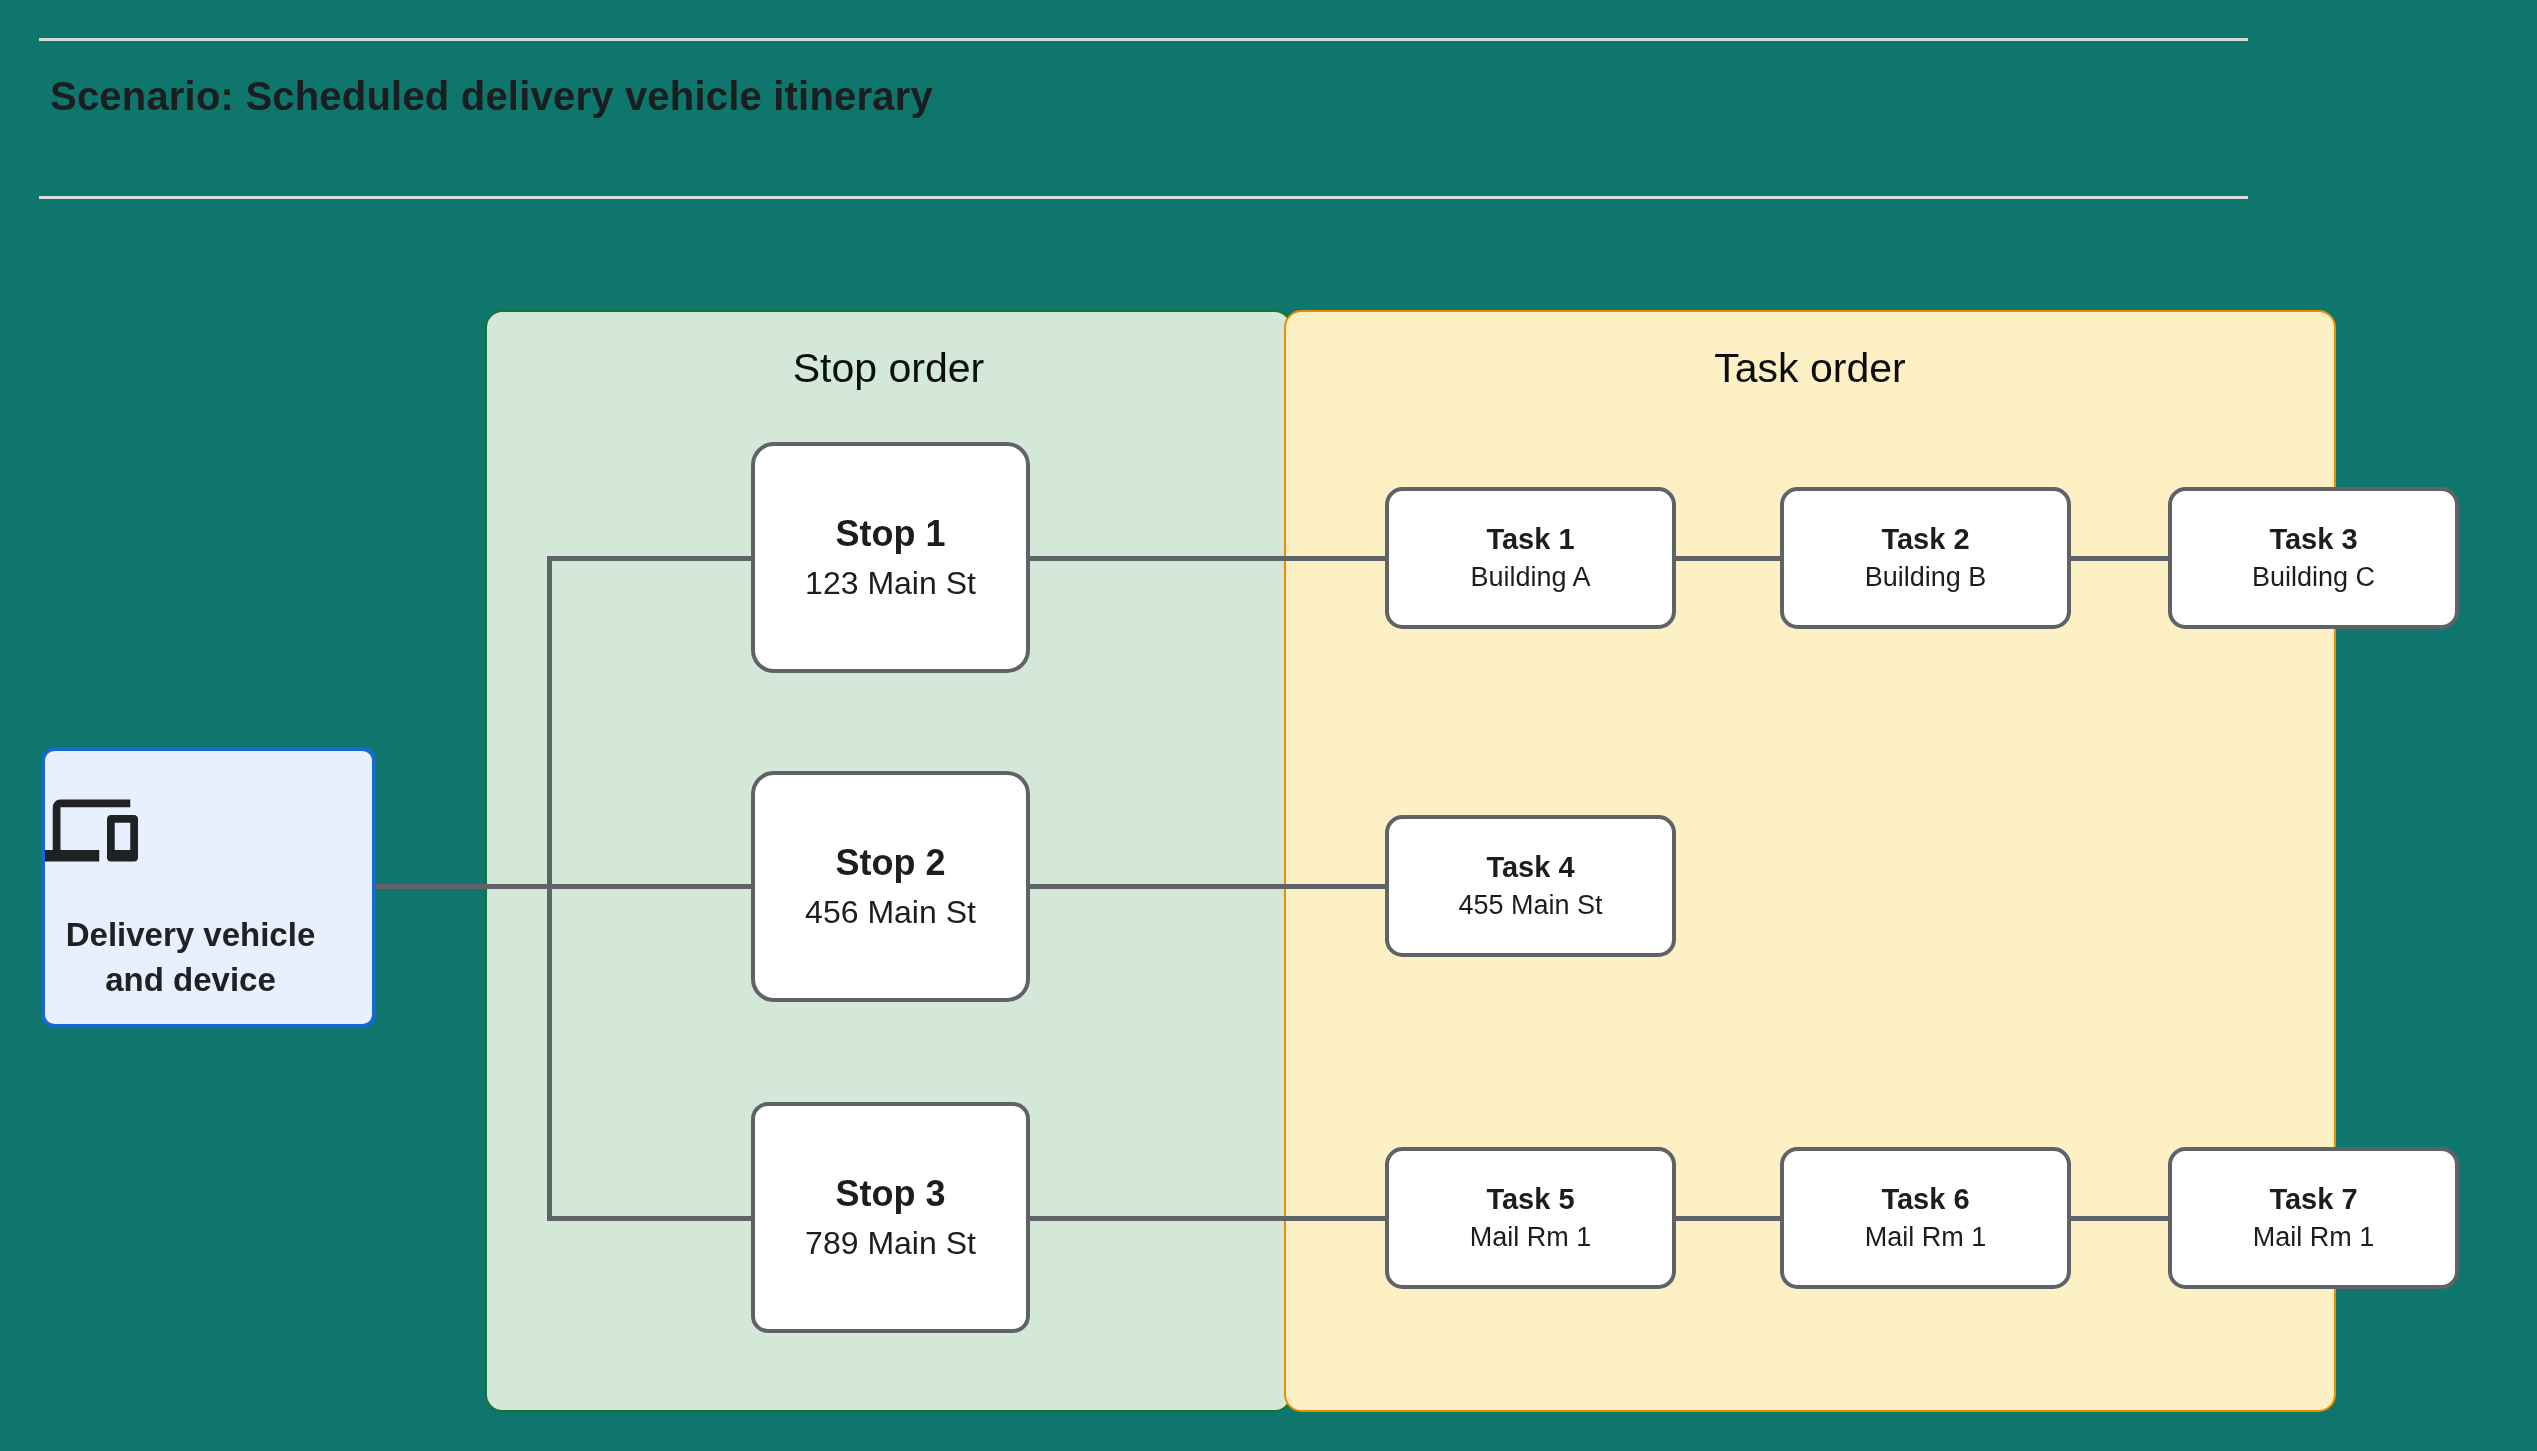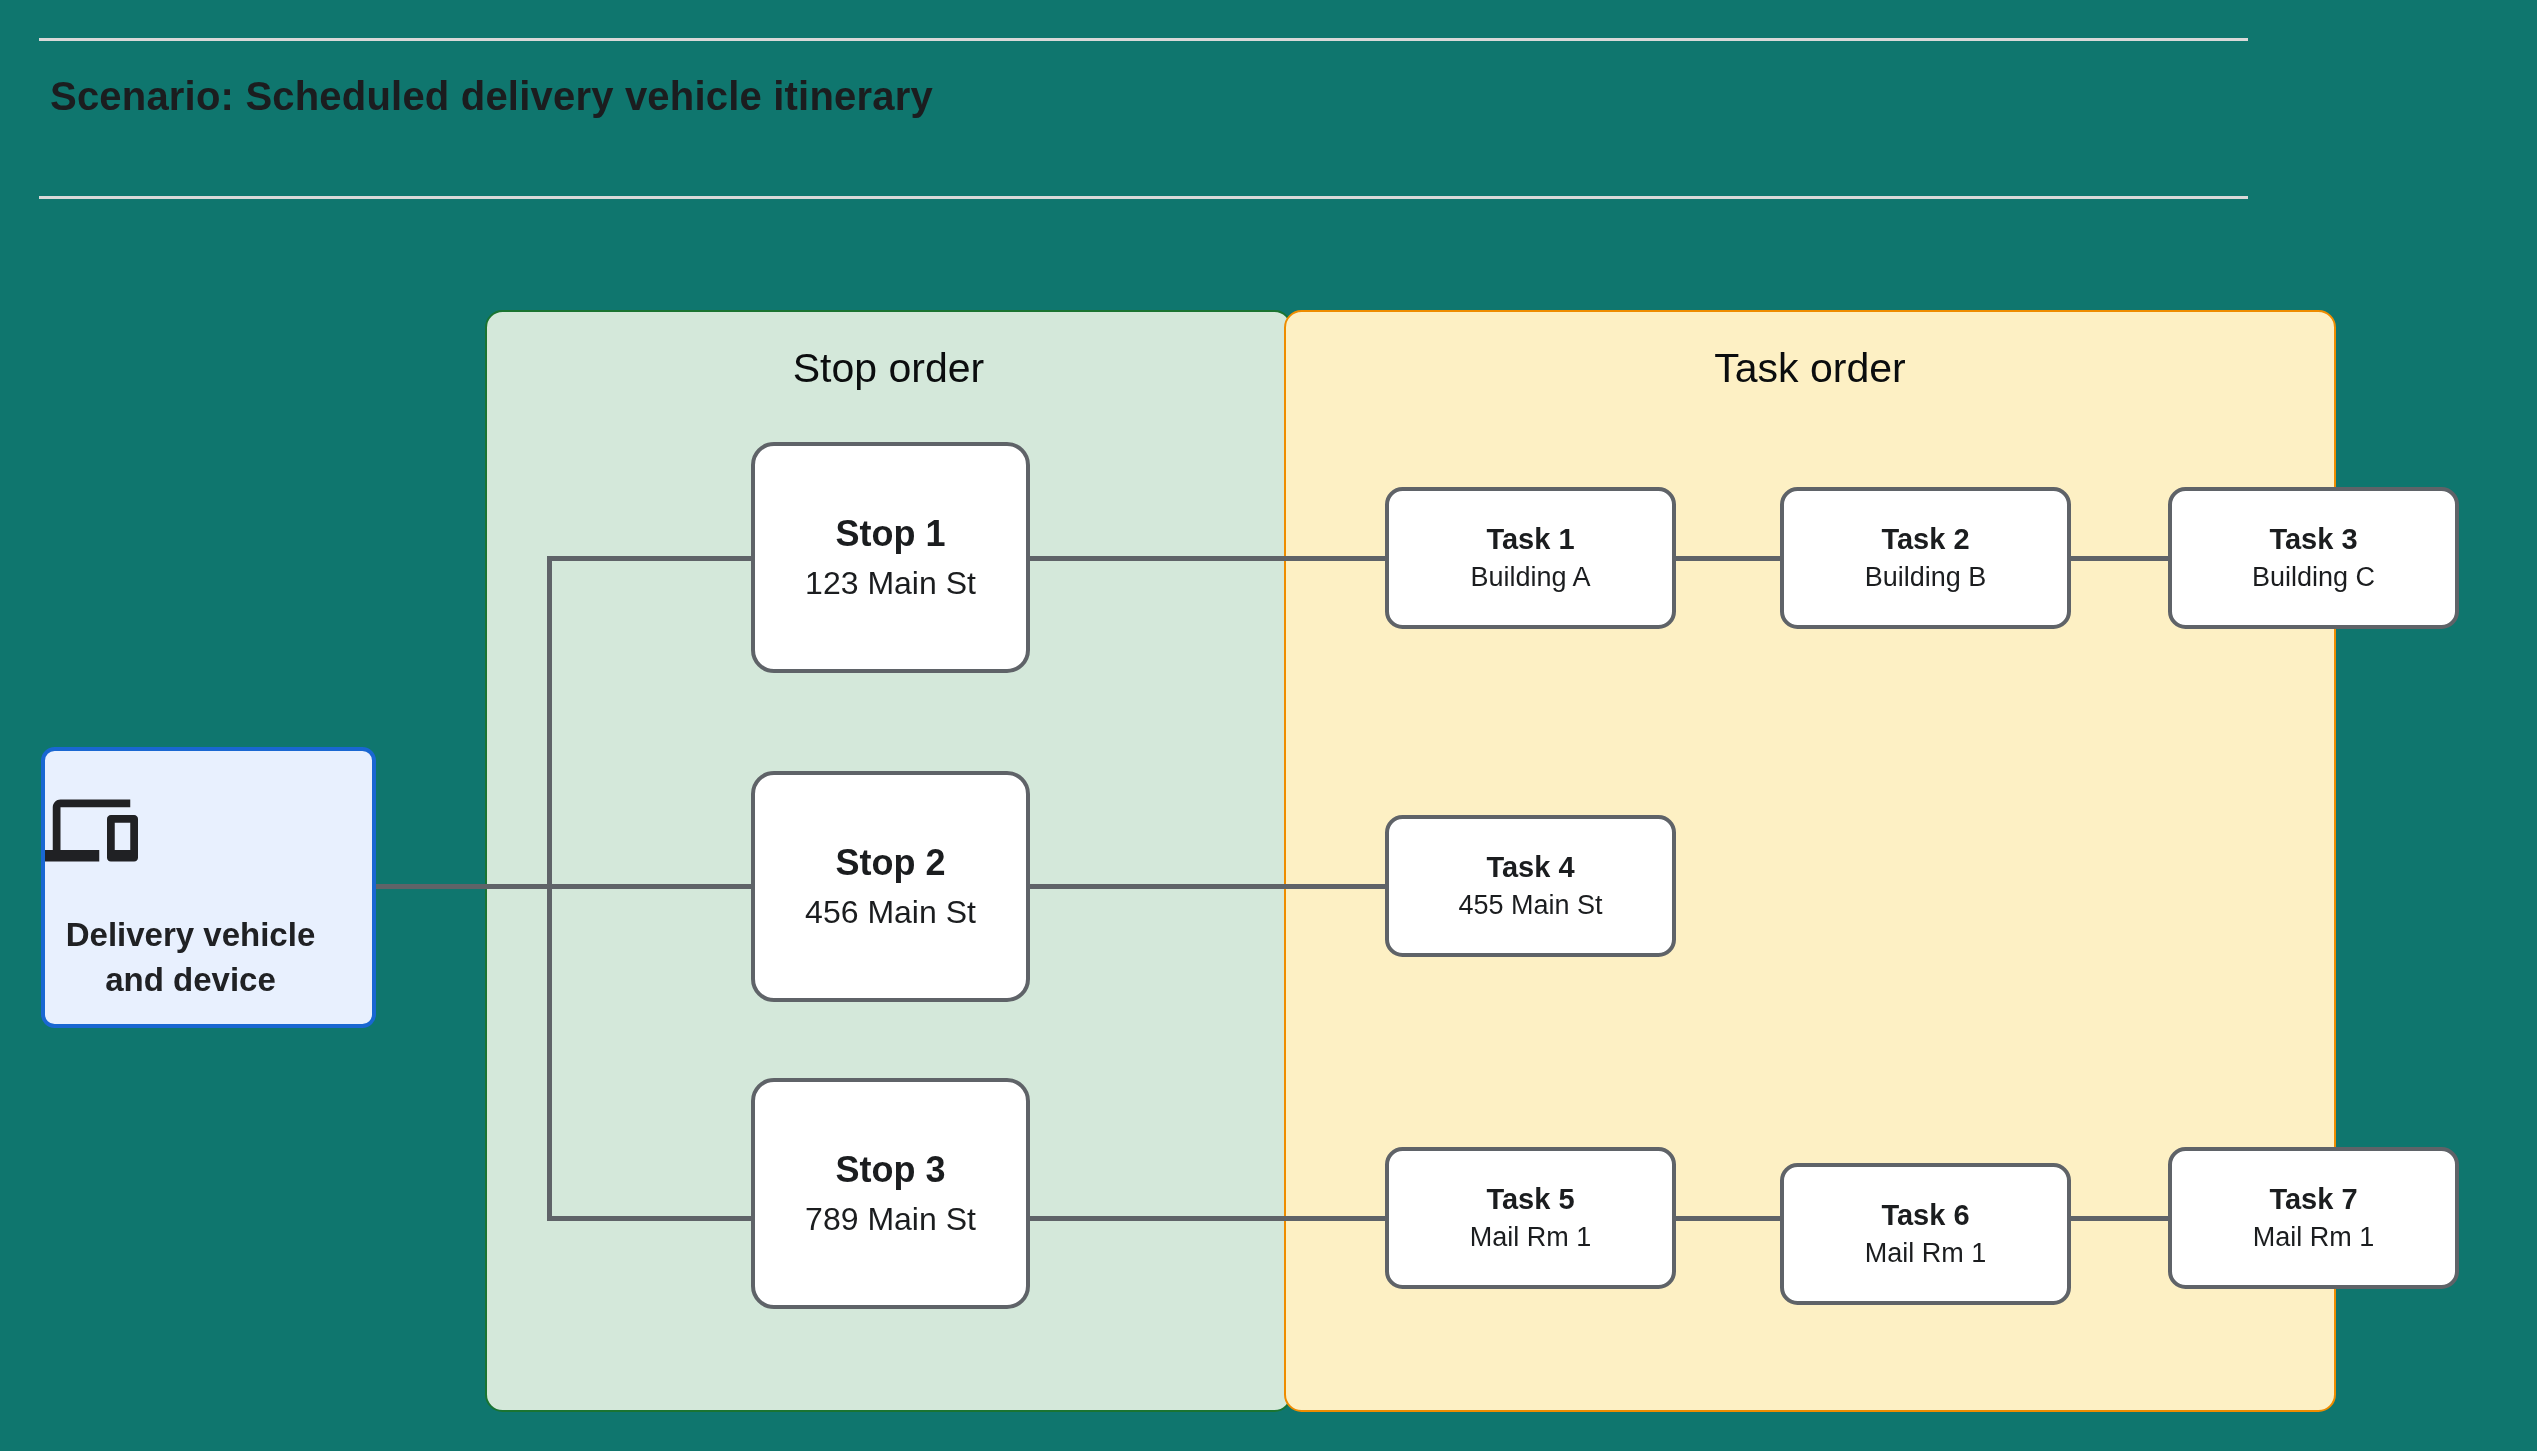--- a/index.html
+++ b/index.html
@@ -89,21 +89,21 @@
   </div>
 
   <div class="node stop-node" style="left:751px; top:442px;">
     <div class="node-title">Stop 1</div>
     <div class="node-sub">123 Main St</div>
   </div>
   <div class="node stop-node" style="left:751px; top:771px;">
     <div class="node-title">Stop 2</div>
     <div class="node-sub">456 Main St</div>
   </div>
-  <div class="node stop-node" style="left:751px; top:1078px;">
+  <div class="node stop-node" style="left:751px; top:1102px;border-radius:17px;">
     <div class="node-title">Stop 3</div>
     <div class="node-sub">789 Main St</div>
   </div>
 
   <div class="node task-node" style="left:1385px; top:487px;">
     <div class="node-title">Task 1</div>
     <div class="node-sub">Building A</div>
   </div>
   <div class="node task-node" style="left:1780px; top:487px;">
     <div class="node-title">Task 2</div>
@@ -116,21 +116,21 @@
 
   <div class="node task-node" style="left:1385px; top:815px;">
     <div class="node-title">Task 4</div>
     <div class="node-sub">455 Main St</div>
   </div>
 
   <div class="node task-node" style="left:1385px; top:1147px;">
     <div class="node-title">Task 5</div>
     <div class="node-sub">Mail Rm 1</div>
   </div>
-  <div class="node task-node" style="left:1780px; top:1147px;margin-top:16px;">
+  <div class="node task-node" style="left:1780px; top:1147px;">
     <div class="node-title">Task 6</div>
     <div class="node-sub">Mail Rm 1</div>
   </div>
   <div class="node task-node" style="left:2168px; top:1147px;">
     <div class="node-title">Task 7</div>
     <div class="node-sub">Mail Rm 1</div>
   </div>
 
 </div>
 

